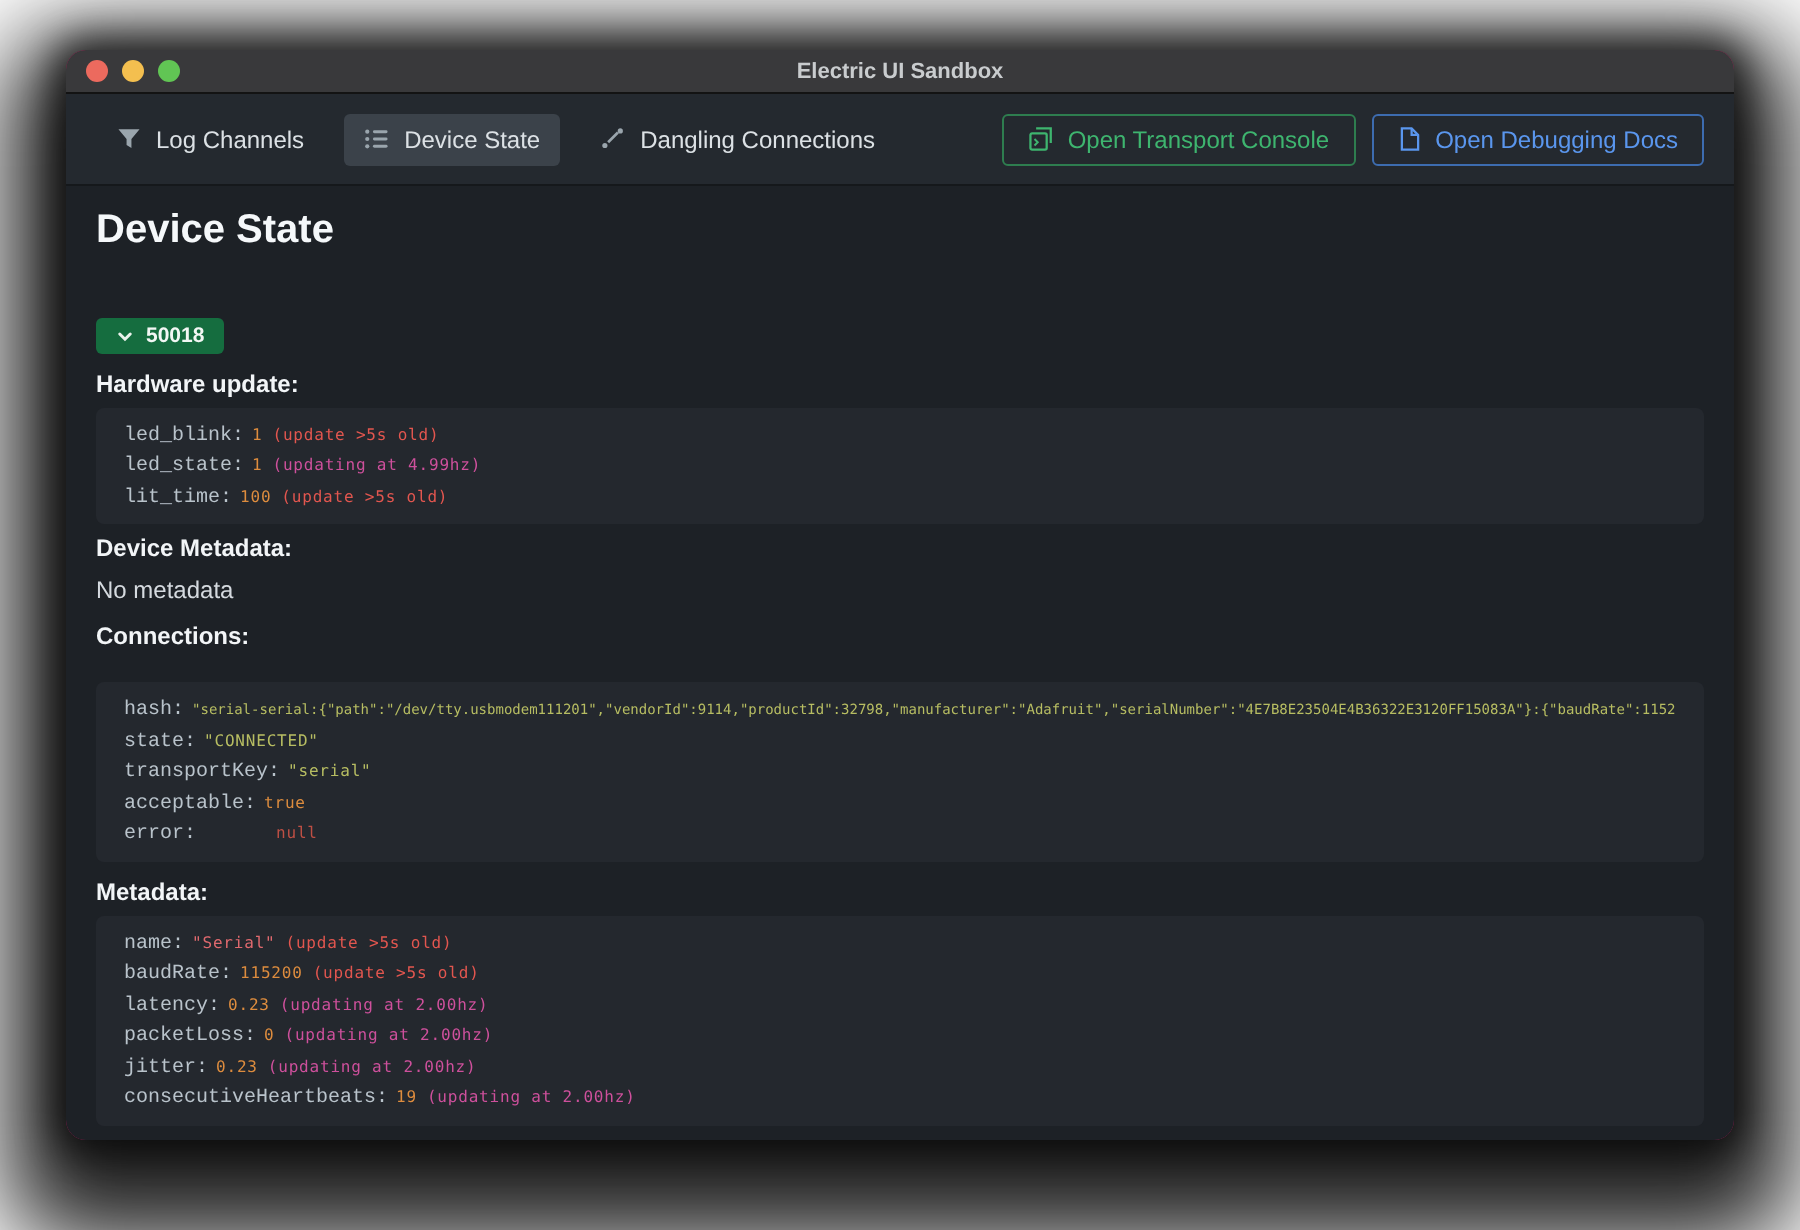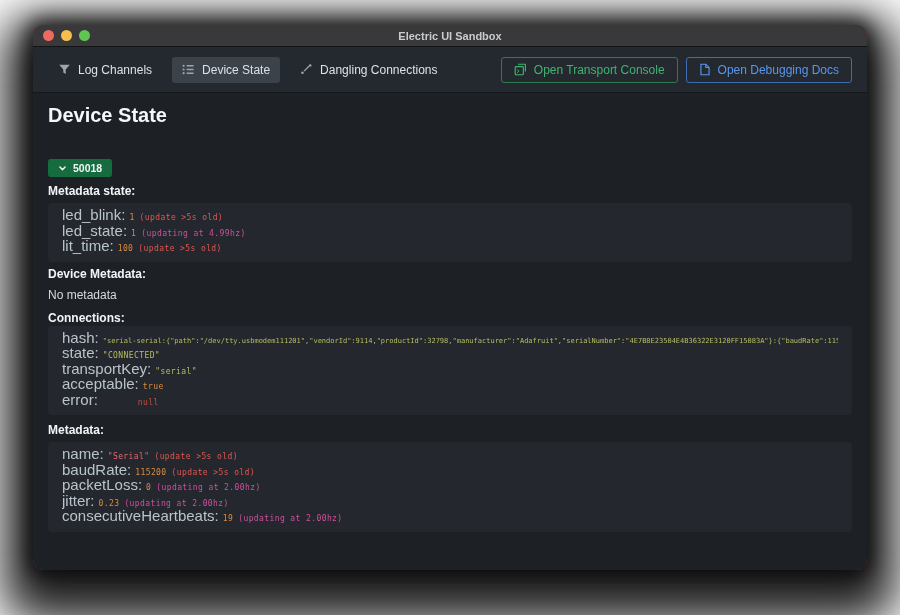--- a/index.html
+++ b/index.html
@@ -95,42 +95,42 @@
   }
   .badge svg { display: block; }
   .badge-row1 { margin-bottom: 7px; }
   .badge-row2 { margin-bottom: 5px; }
   .sec-label {
     color: #F2F5F7; font-size: 12px; font-weight: bold;
     line-height: 14px;
   }
   .sec-label.l1 { margin-bottom: 5px; }
   .sec-label.l2 { margin-bottom: 8px; }
-  .sec-label.l3 { margin-bottom: 1px; }
+  .sec-label.l3 { margin-bottom: 16px; }
   .sec-label.l4 { margin-bottom: 5px; }
   .plain-text {
     color: #D5DADF; font-size: 12px; line-height: 13px;
     margin-bottom: 9px;
   }
   .code-block {
     background: #24282E;
     border-radius: 4px;
     padding: 6px 14px;
     overflow: hidden;
   }
   .code-block.b1 { margin-bottom: 5px; }
   .code-block.b2 { margin-bottom: 8px; }
   .code-line {
     line-height: 12.5px;
     white-space: nowrap;
     overflow: hidden;
   }
   .k {
-    color: #B9C3CB; font-size: 15px;
-    font-family: Liberation Sans, sans-serif;
+    color: #B9C3CB; font-size: 10px;
+    font-family: Liberation Mono, monospace;
     margin-right: 4px;
   }
   .v, .ann {
     font-family: "DejaVu Sans Mono", monospace;
     font-size: 8px; letter-spacing: 0.4px;
   }
   .ann { margin-left: 5px; }
   .v.num  { color: #DD8C3E; }
   .v.str  { color: #B7BD62; }
   .v.str-stale { color: #E0696E; }
@@ -214,21 +214,21 @@
 
     <div class="badge-row1">
       <span class="badge">
         <svg width="9" height="9" viewBox="0 0 12 12" fill="none" stroke="#EAF2EC" stroke-width="2" stroke-linecap="round">
             <path d="M2.5 4 L6 7.5 L9.5 4"></path>
           </svg>
         <span>50018</span>
       </span>
     </div>
 
-    <div class="sec-label l1">Metadata state:</div>
+    <div class="sec-label l1">Hardware update:</div>
     <div class="code-block b1">
       <div class="code-line">
         <span class="k">led_blink:</span><span class="v num">1</span><span class="ann stale">(update &gt;5s old)</span>
       </div>
       <div class="code-line">
         <span class="k">led_state:</span><span class="v num">1</span><span class="ann live">(updating at 4.99hz)</span>
       </div>
       <div class="code-line">
         <span class="k">lit_time:</span><span class="v num">100</span><span class="ann stale">(update &gt;5s old)</span>
       </div>
@@ -258,20 +258,23 @@
 
     <div class="sec-label l4">Metadata:</div>
     <div class="code-block b3">
       <div class="code-line">
         <span class="k">name:</span><span class="v str-stale">"Serial"</span><span class="ann stale">(update &gt;5s old)</span>
       </div>
       <div class="code-line">
         <span class="k">baudRate:</span><span class="v num">115200</span><span class="ann stale">(update &gt;5s old)</span>
       </div>
       <div class="code-line">
+        <span class="k">latency:</span><span class="v num">0.23</span><span class="ann live">(updating at 2.00hz)</span>
+      </div>
+      <div class="code-line">
         <span class="k">packetLoss:</span><span class="v num">0</span><span class="ann live">(updating at 2.00hz)</span>
       </div>
       <div class="code-line">
         <span class="k">jitter:</span><span class="v num">0.23</span><span class="ann live">(updating at 2.00hz)</span>
       </div>
       <div class="code-line">
         <span class="k">consecutiveHeartbeats:</span><span class="v num">19</span><span class="ann live">(updating at 2.00hz)</span>
       </div>
     </div>
   </div>

